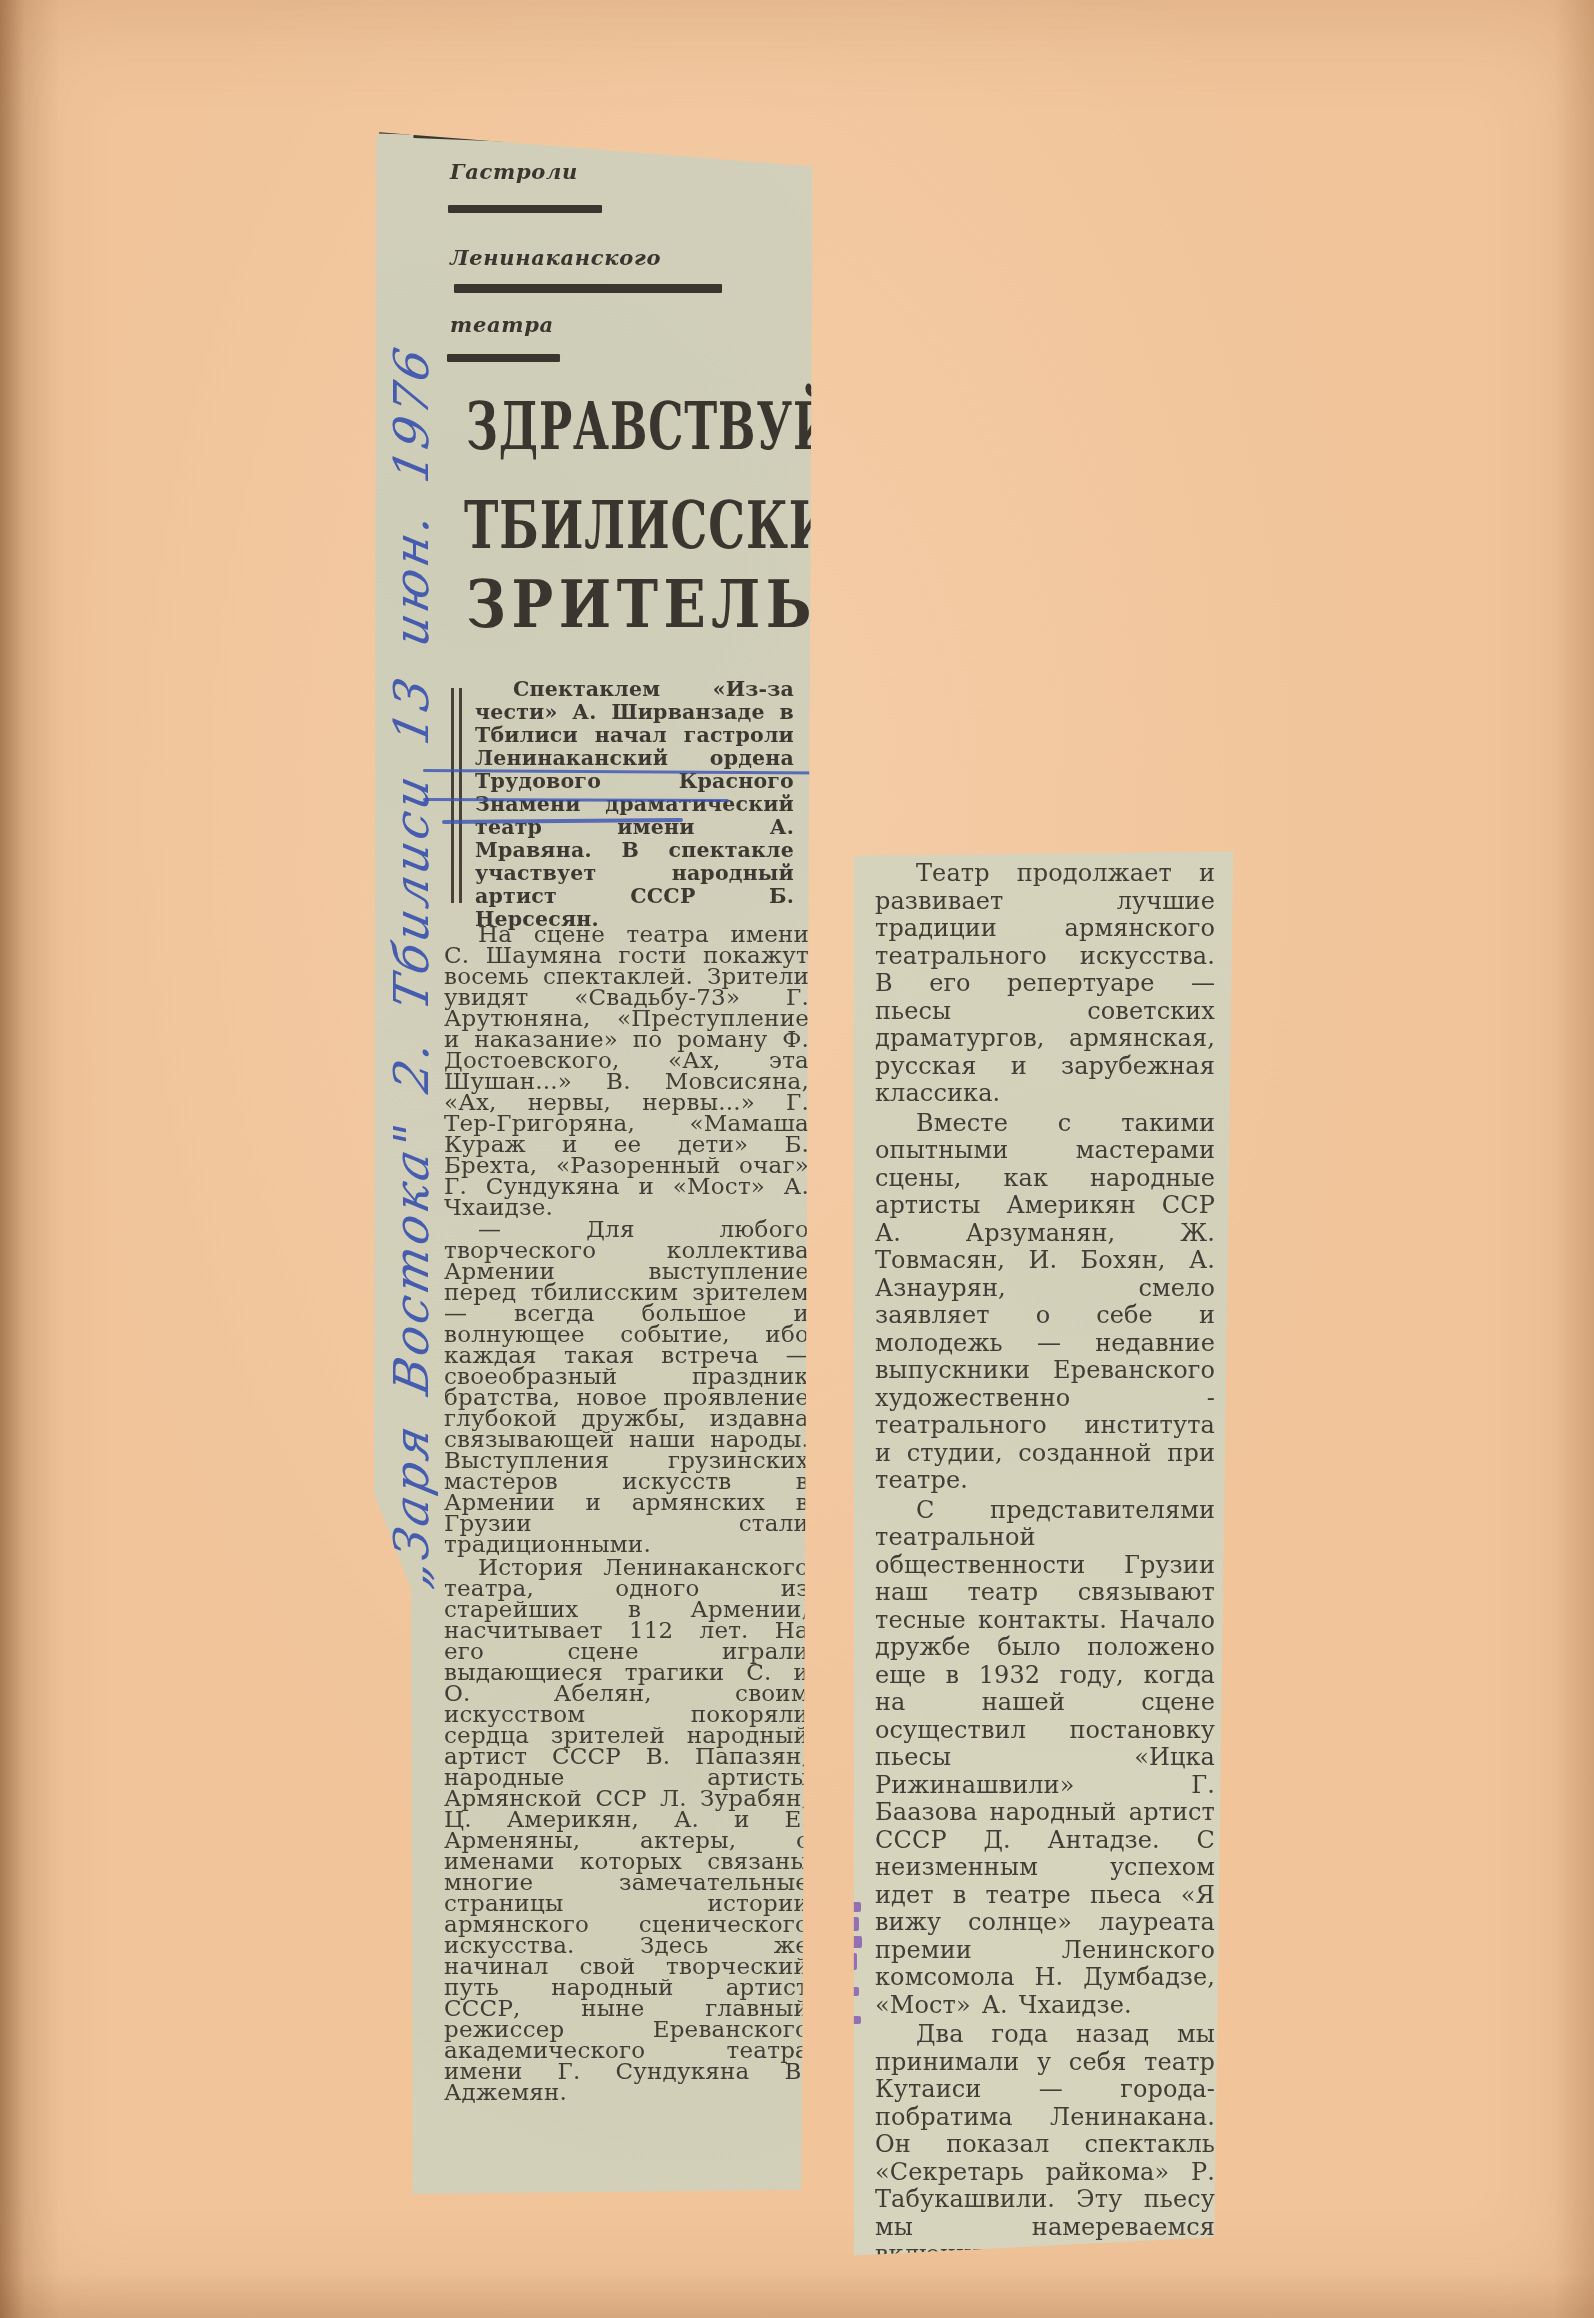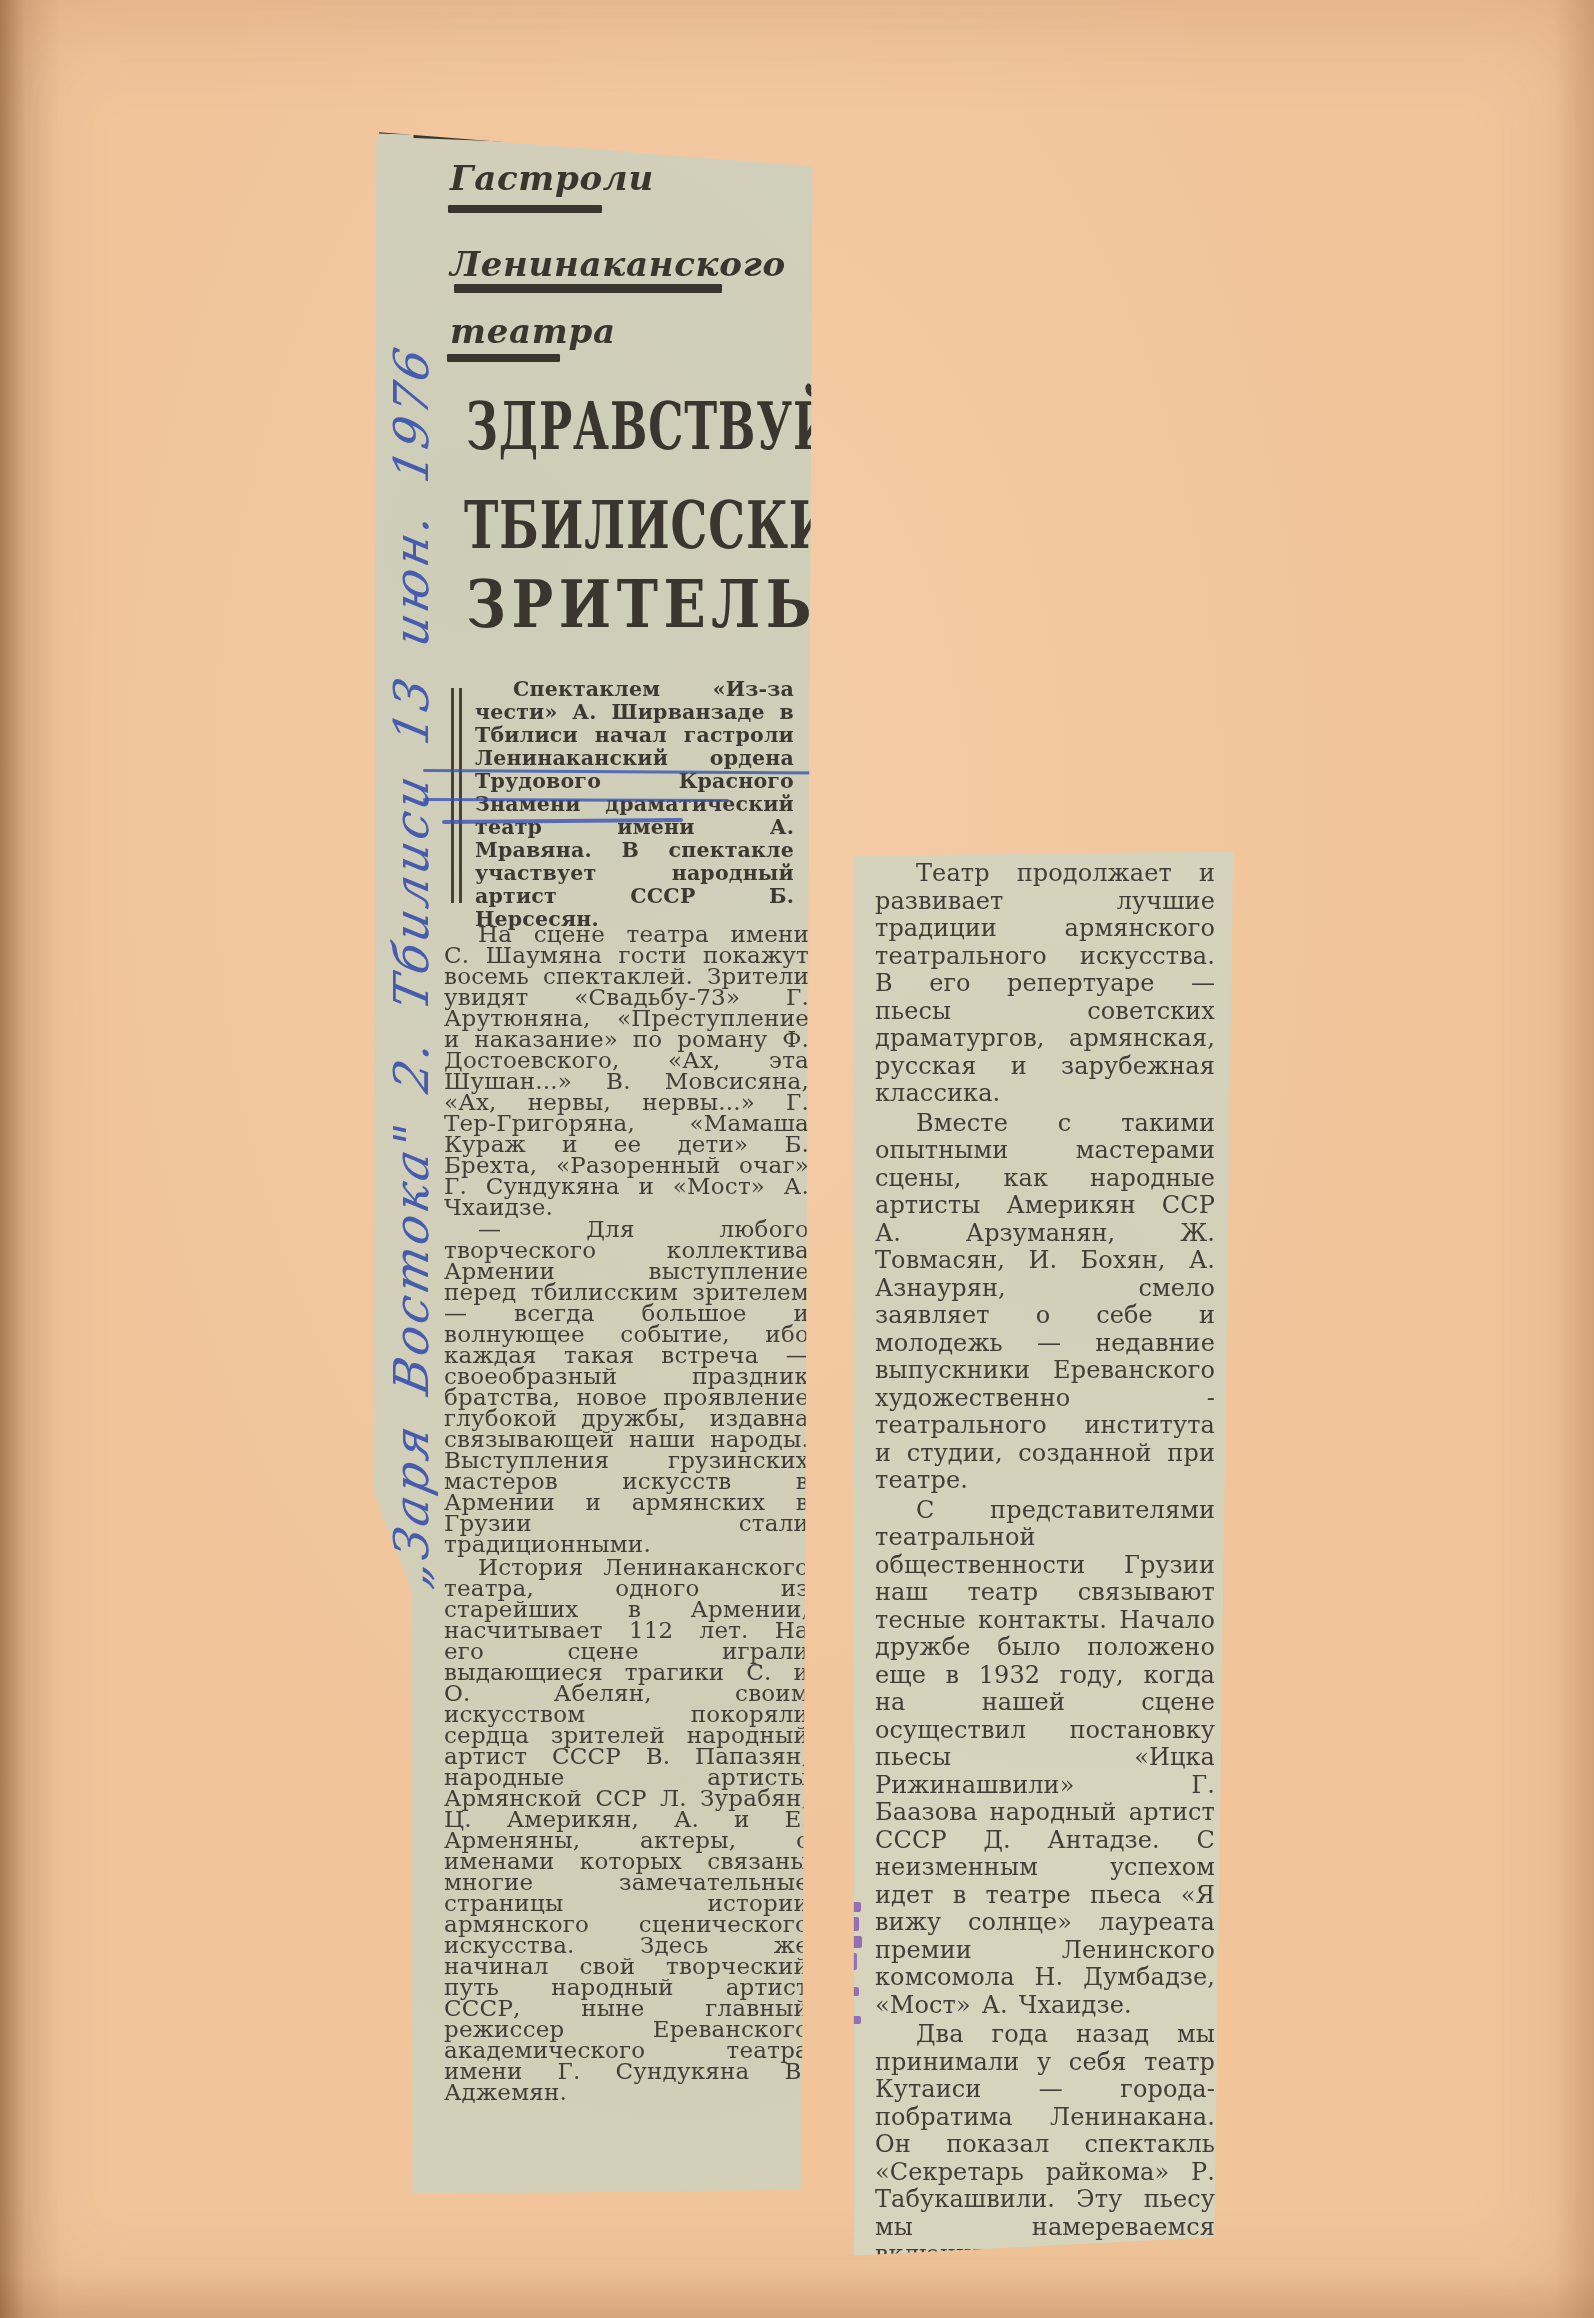--- a/index.html
+++ b/index.html
@@ -39,21 +39,21 @@
       #d7d4be;
   }
   
   .tornbar{
     position:absolute;left:44px;top:0;width:342px;height:14.6px;
     background:linear-gradient(90deg,#2e2a25 0 99px, rgba(0,0,0,0) 99px 109px, #2e2a25 109px 100%);
     transform:rotate(2.2deg);transform-origin:left top;opacity:.93;
   }
   .tornnub{position:absolute;left:9.3px;top:4.6px;width:30.5px;height:6px;background:#2e2a25;transform:rotate(2deg);}
   
-  .kick{position:absolute;font-style:italic;font-weight:bold;font-size:34px;line-height:1;color:#3a352f;letter-spacing:0.7px;white-space:nowrap;}
+  .kick{position:absolute;font-style:italic;font-weight:bold;font-size:21px;line-height:1;color:#3a352f;letter-spacing:0.7px;white-space:nowrap;}
   .k1{left:80px;top:38px;}
   .k2{left:80px;top:124px;}
   .k3{left:80px;top:191px;text-align:right;}
   .krule{position:absolute;background:#3a352f;border-radius:1.3px;}
   .kr1{left:78px;top:82px;width:154px;height:8px;}
   .kr2{left:84px;top:161px;width:268px;height:8.6px;}
   .kr3{left:77px;top:231px;width:113px;height:8px;}
   
   .hl{position:absolute;font-weight:bold;font-size:66px;line-height:1;color:#3a352e;white-space:nowrap;transform-origin:left top;}
   .hl1{left:96px;top:270px;transform:scaleX(.67);letter-spacing:1.3px;}

